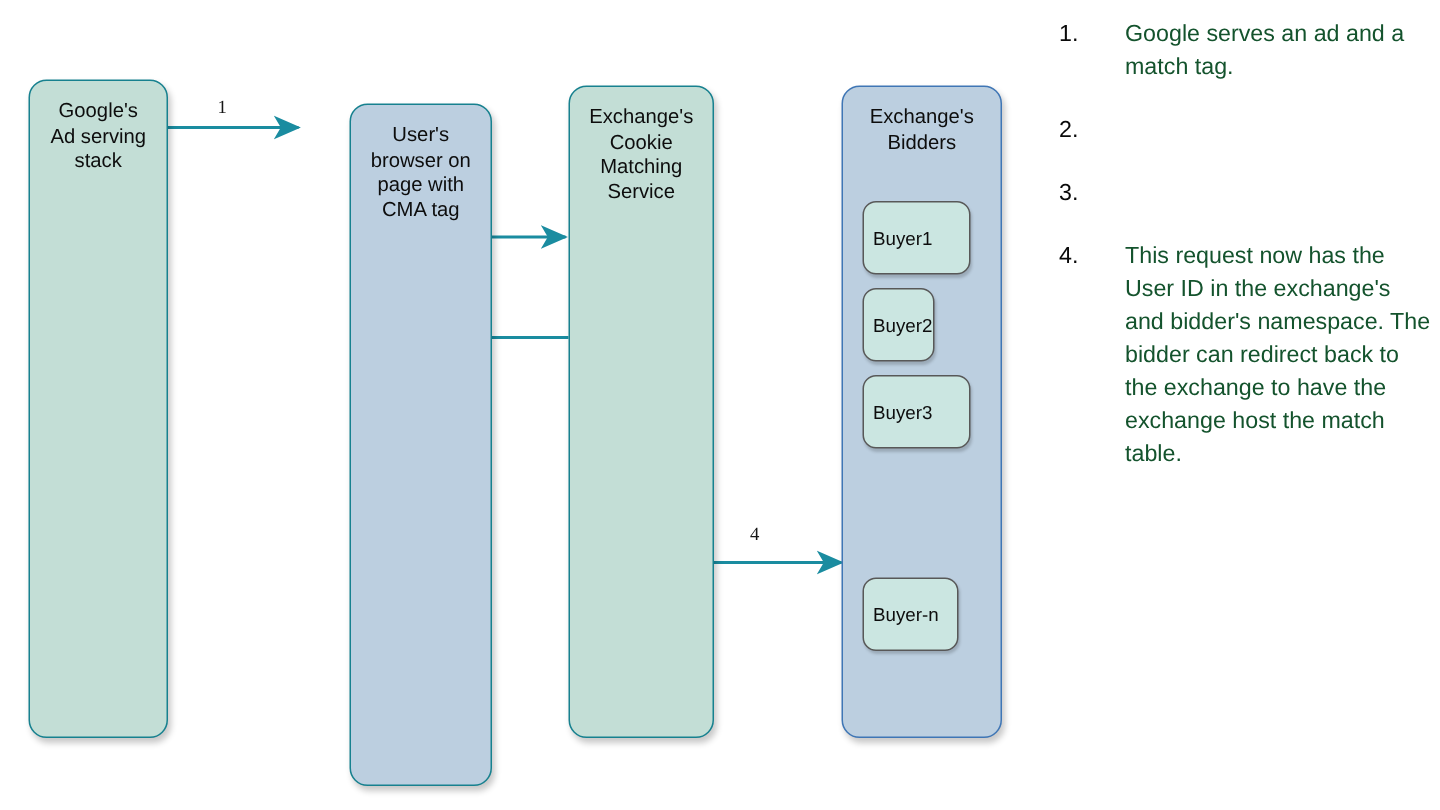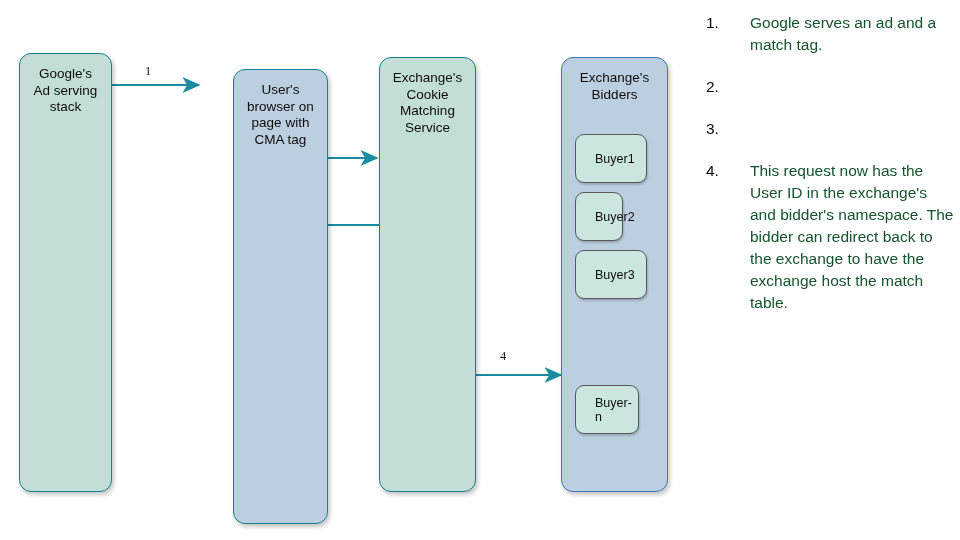--- a/index.html
+++ b/index.html
@@ -52,21 +52,21 @@
   .buyer {
     position: absolute;
     box-sizing: border-box;
     background: #cbe6e1;
     border: 1.1px solid #585858;
     border-radius: 9px;
     font-size: 12.5px;
     color: #0d0d0d;
     display: flex;
     align-items: center;
-    padding-left: 19px;
+    padding-left: 6px;
     box-shadow: 1px 2px 2px rgba(0,0,0,0.18);
   }
 
   .arrow-num {
     position: absolute;
     font-size: 12.5px;
     color: #151515;
     font-family: "Liberation Serif", serif;
   }
 

